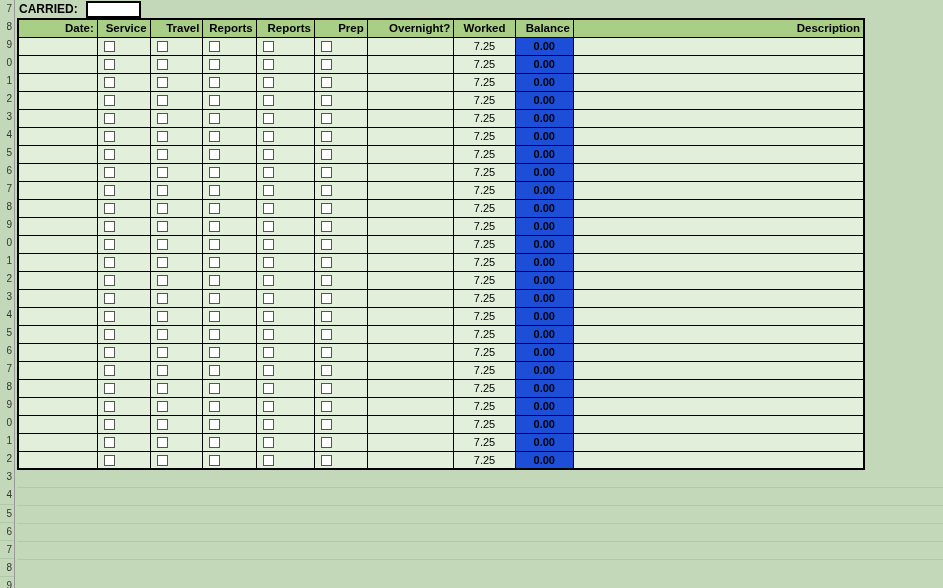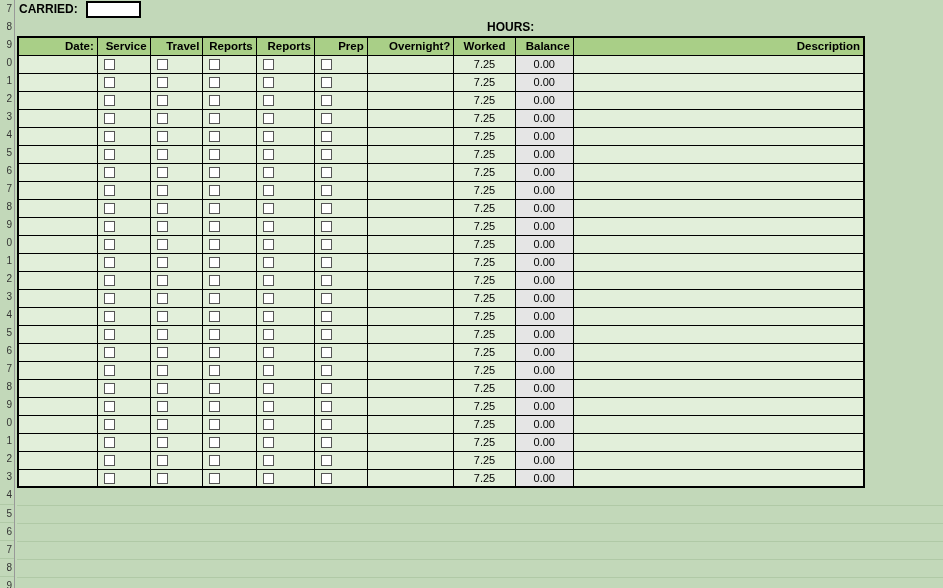--- a/index.html
+++ b/index.html
@@ -76,21 +76,21 @@
     font-size: 11.5px;
   }
   .col-date   { width: 75px; }
   .col-chk    { width: 50px; text-align: left; }
   .col-reports{ width: 55px; }
   .col-over   { width: 82px; }
   .col-worked { width: 58px; text-align: center; margin-top: 32px; }
   .col-balance{ width: 55px; text-align: center; }
   .col-desc   { width: 275px; }
   tbody td { background: #e2efda; }
-  tbody td.col-balance { background: #e5e5e5; font-weight: normal; }
+  tbody td.col-balance { background: #1d4ed8; font-weight: bold; }
   tbody td.col-worked { text-align: center; }
   tr.totals td {
     background: #a9cf87;
     font-weight: bold;
     text-align: center;
     border-top: 2px solid #000;
   }
   tr.totals td.chkcell { text-align: left; }
   tr.totals .totals-label { text-align: right; padding-right: 6px;}
   .chkbox {
@@ -149,23 +149,20 @@
       <div class="rowhdr bot">7</div>
       <div class="rowhdr bot">8</div>
       <div class="rowhdr bot">9</div>
     </div>
 
   <div class="content">
     <div class="toprow">
       <span class="carried-label">CARRIED:</span>
       <input class="carried-input" type="text" value="" style="">
     </div>
-    <div class="hoursrow">
-      <span class="hours-label">HOURS:</span>
-    </div>
 
     <table class="grid">
       <colgroup>
         <col class="col-date">
           <col class="col-chk">
           <col class="col-chk">
           <col class="col-chk">
         <col class="col-reports">
           <col class="col-chk">
           <col class="col-over">

